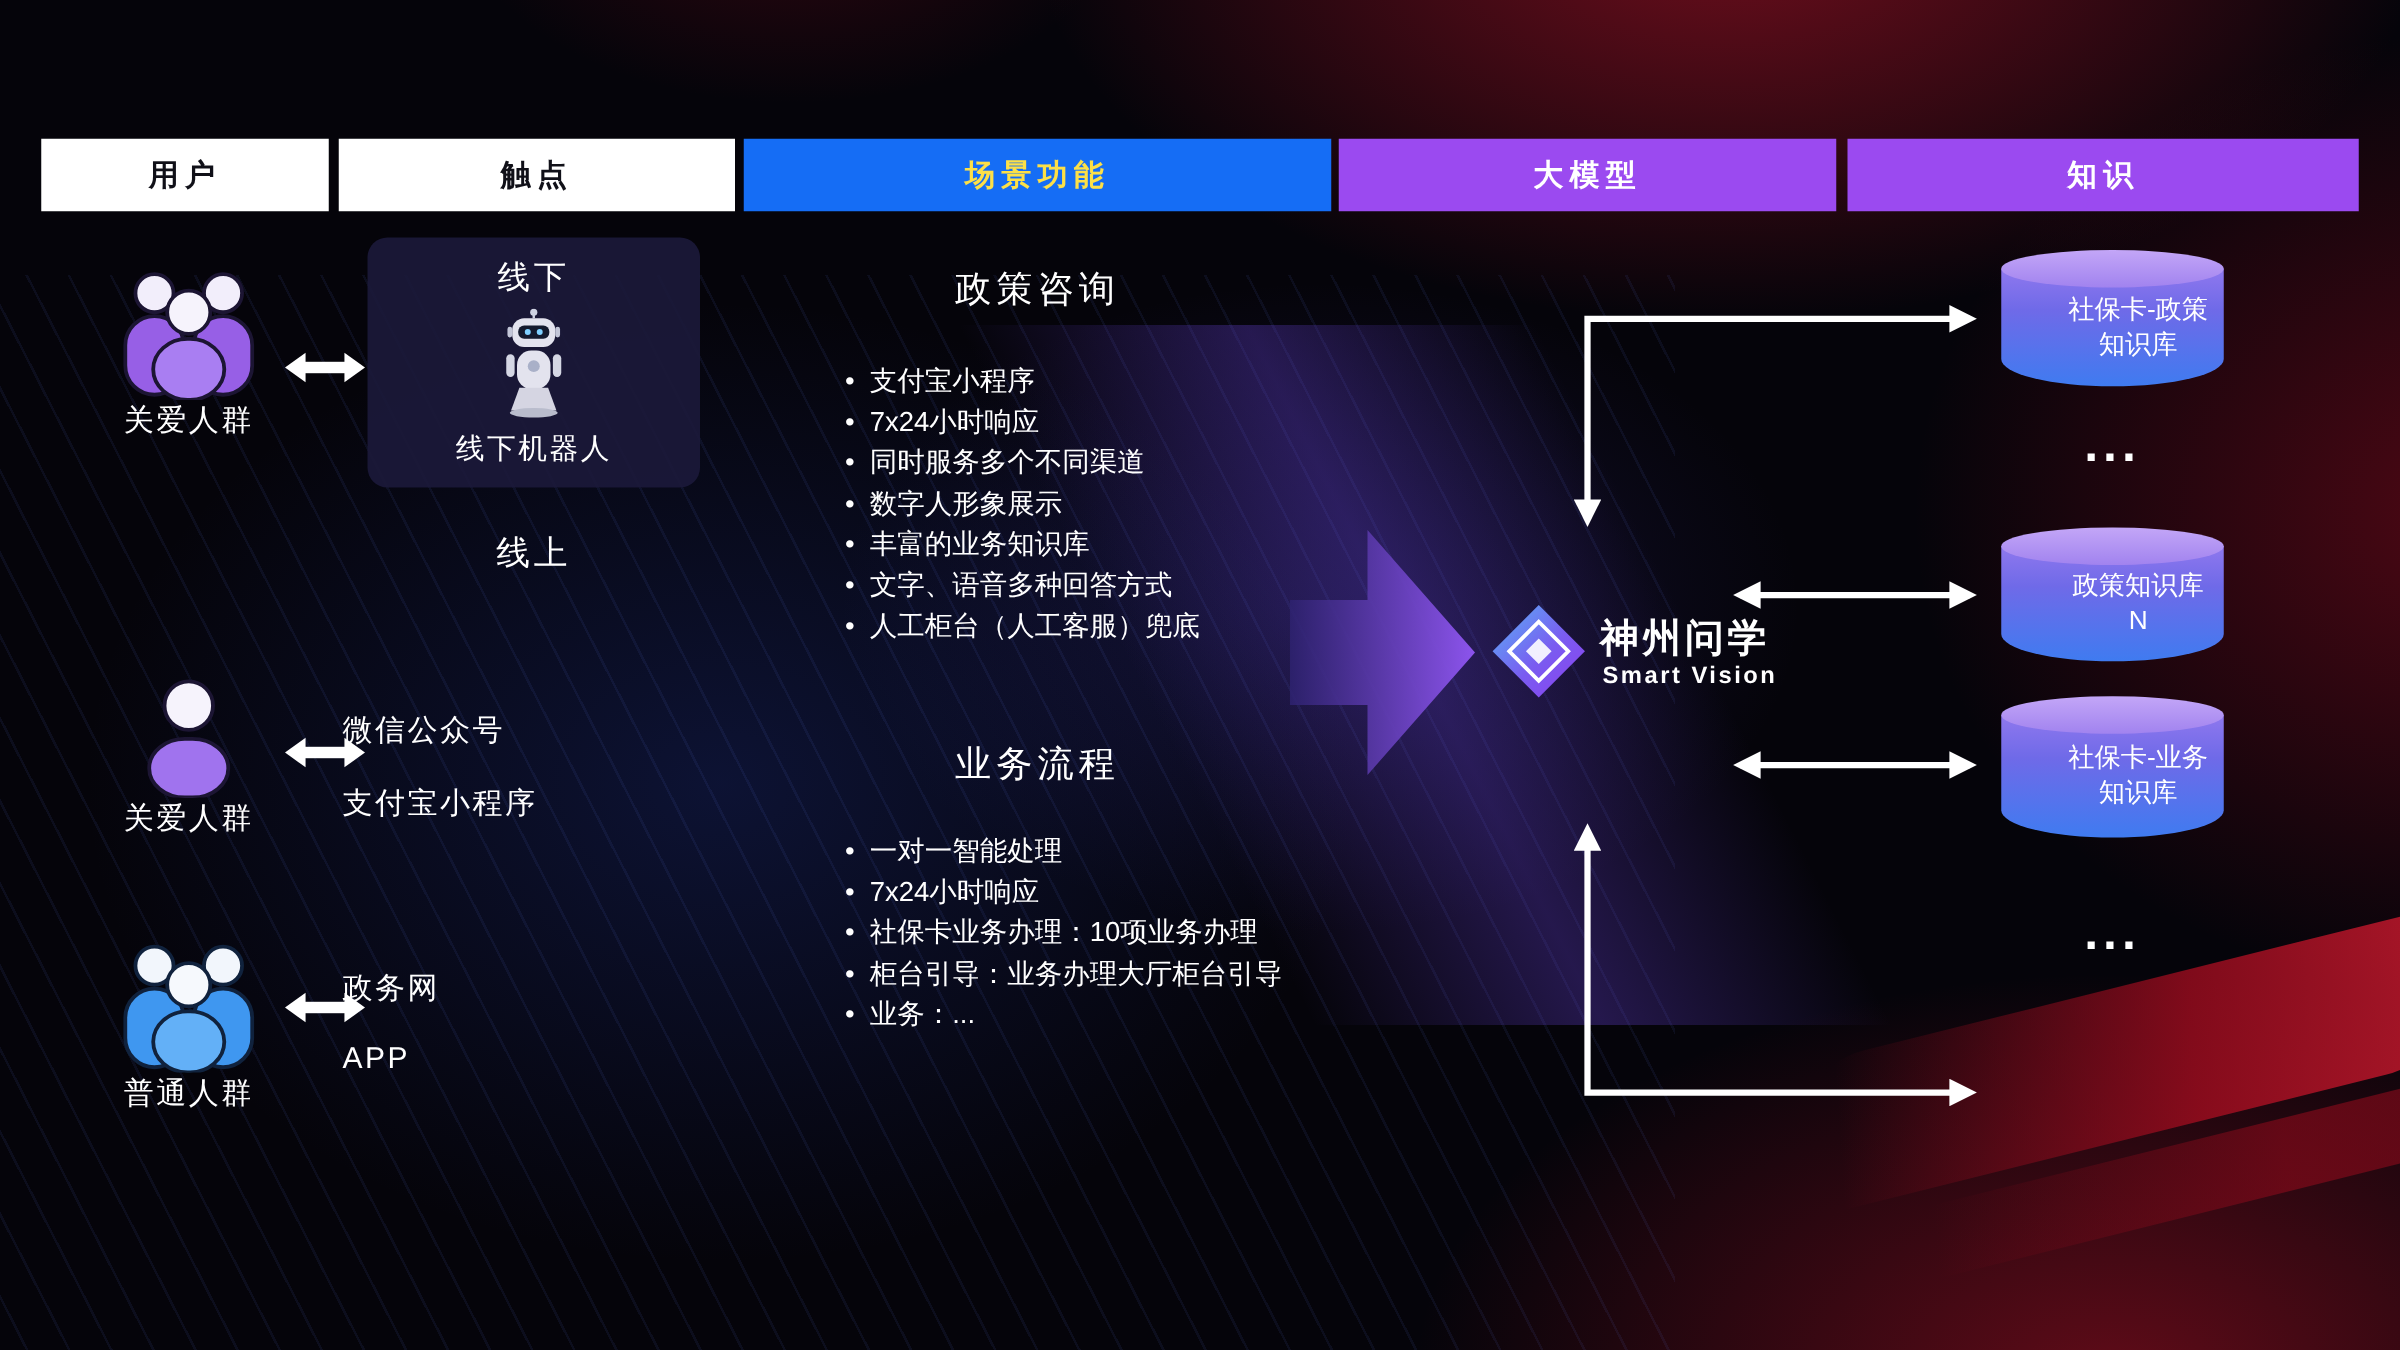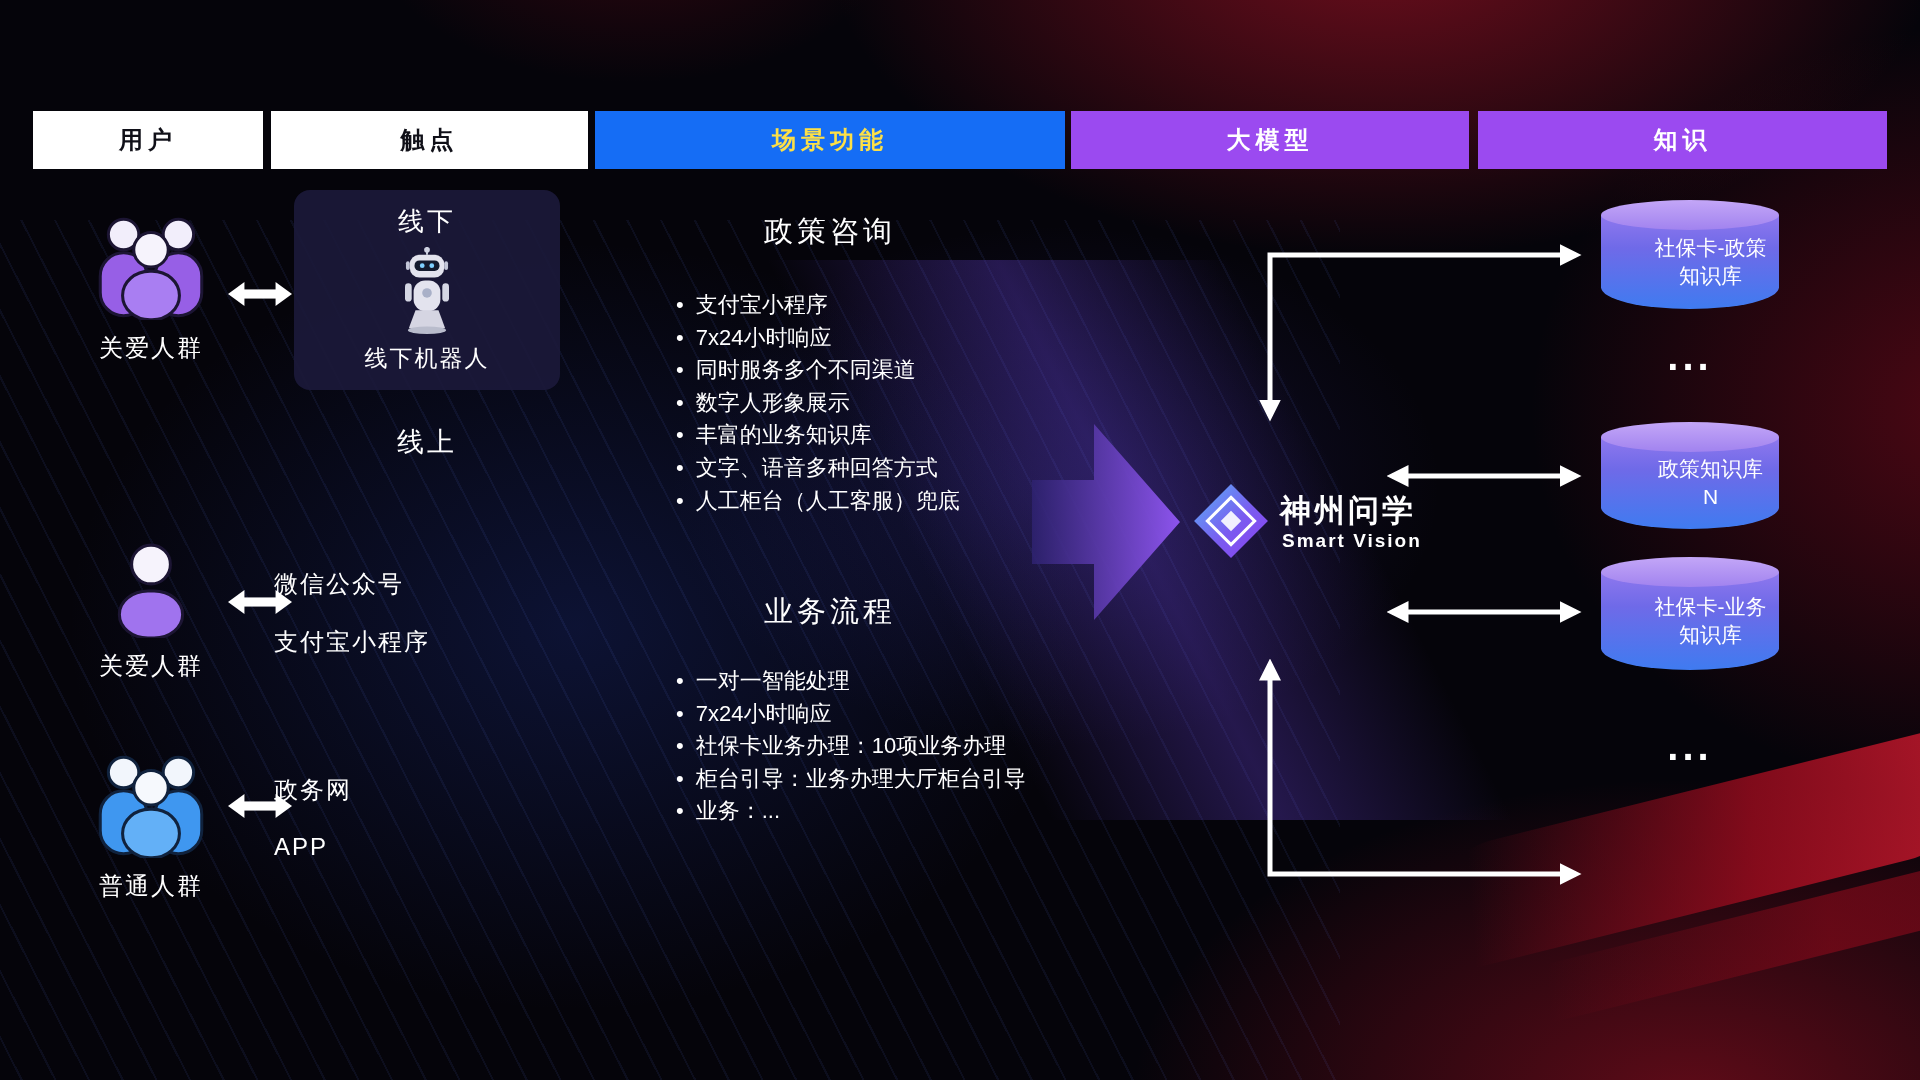--- a/index.html
+++ b/index.html
@@ -26,21 +26,21 @@
   .swoosh2{position:absolute;left:1500px;top:918px;width:470px;height:58px;transform:rotate(-14deg);
     background:linear-gradient(100deg, rgba(140,5,20,0) 10%, #8e0a1b 70%);
     border-radius:50px 12px 50px 12px;opacity:.6;}
 
   .hdr{position:absolute;top:111px;height:58px;display:flex;align-items:center;justify-content:center;
     font-size:24px;font-weight:bold;letter-spacing:5px;}
   .hdr.white{background:#ffffff;color:#101018;}
   .hdr.blue{background:#156df5;color:#fde047;}
   .hdr.purple{background:#9b4af0;color:#fff;}
 
-  .user{position:absolute;width:190px;display:flex;flex-direction:column;align-items:center;gap:12px;}
+  .user{position:absolute;width:190px;display:flex;flex-direction:column;align-items:center;gap:0;}
   .user-label{font-size:24px;letter-spacing:2px;color:#fff;}
 
   .xarrow{position:absolute;}
 
   .panel{position:absolute;left:294px;top:190px;width:266px;height:200px;border-radius:16px;
     background:rgba(27,25,58,.92);display:flex;flex-direction:column;align-items:center;
     justify-content:space-between;padding:14px 0 16px;box-sizing:border-box;}
   .panel-title{font-size:26px;letter-spacing:3px;}
   .panel-sub{font-size:23px;letter-spacing:2px;}
   .online-title{position:absolute;left:294px;top:424px;width:266px;text-align:center;font-size:27px;letter-spacing:3px;}

